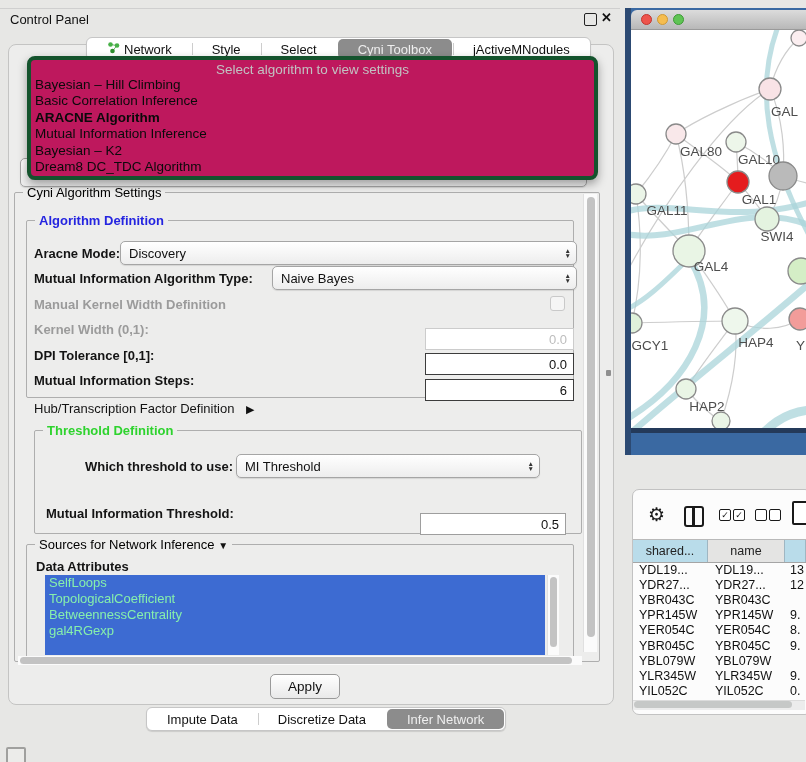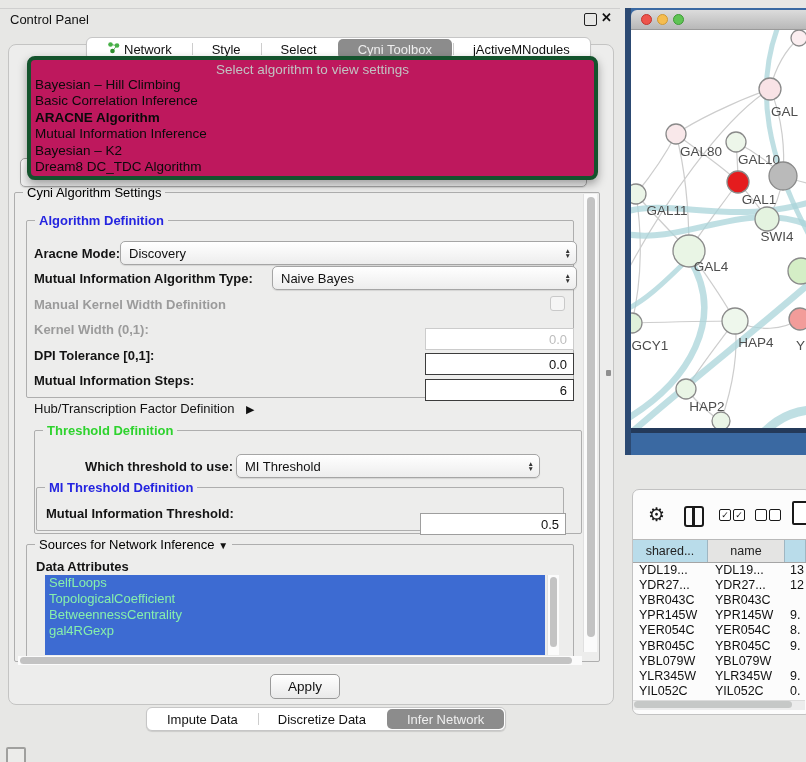--- a/index.html
+++ b/index.html
@@ -184,23 +184,20 @@
   <div class="abs group" style="left:34px;top:430px;width:546px;height:102px;">
     <span class="gtitle t-green">Threshold Definition</span>
   </div>
   <div class="abs lbl" style="left:85px;top:459px;">Which threshold to use:</div>
   <div class="abs combo" style="left:236px;top:454px;width:294px;height:22px;">
     <span>MI Threshold</span>
     <span class="spin">
         <span>▲</span>
         <span>▼</span>
       </span>
-  </div>
-  <div class="abs group" style="left:36px;top:487px;width:526px;height:42px;">
-    <span class="gtitle t-blue">MI Threshold Definition</span>
   </div>
   <div class="abs lbl" style="left:46px;top:506px;">Mutual Information Threshold:</div>
   <div class="abs field" style="left:420px;top:502px;width:138px;height:20px;">0.5</div>
 
   <div class="abs group" style="left:26px;top:544px;width:546px;height:112px;">
     <span class="gtitle">
       <span>Sources for Network Inference</span>
       <span class="tri" style="font-size:10px;">▼</span>
     </span>
   </div>

